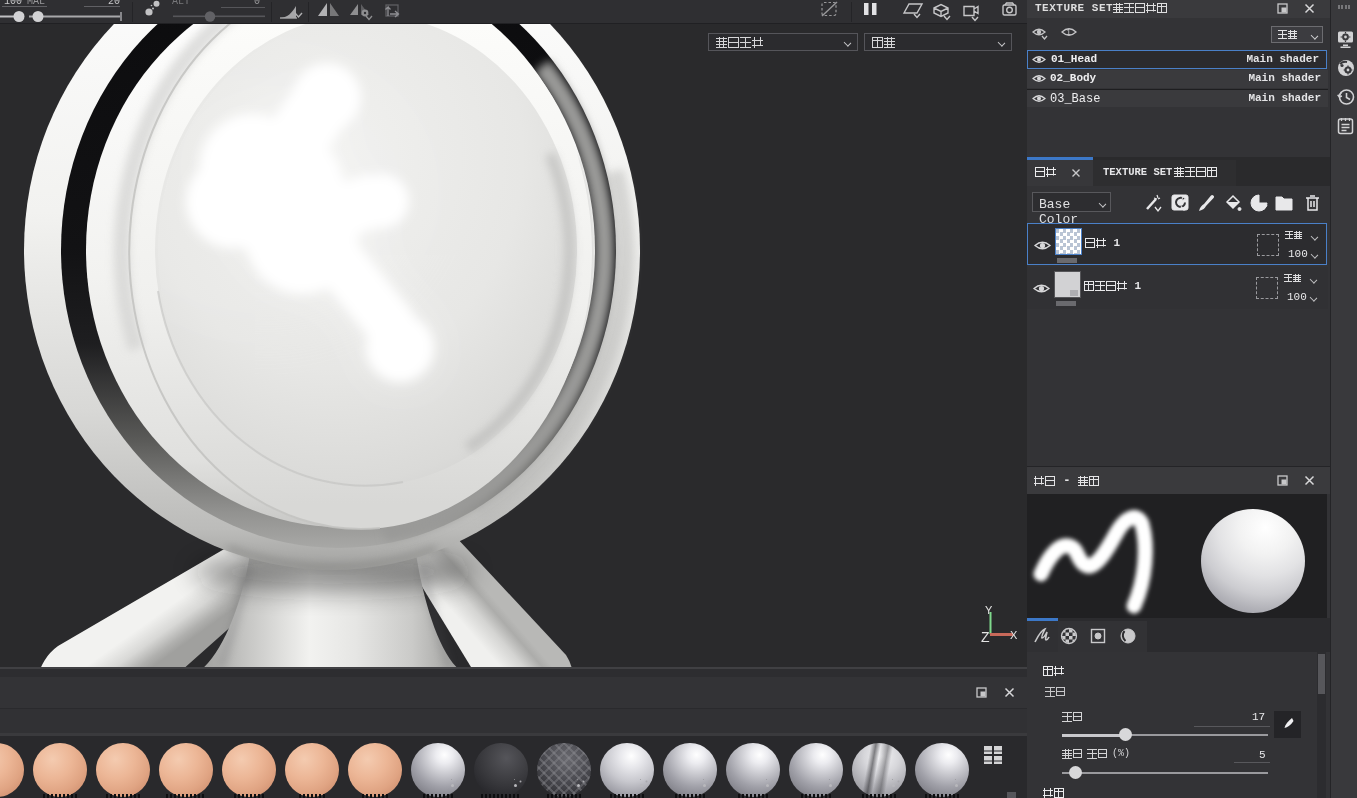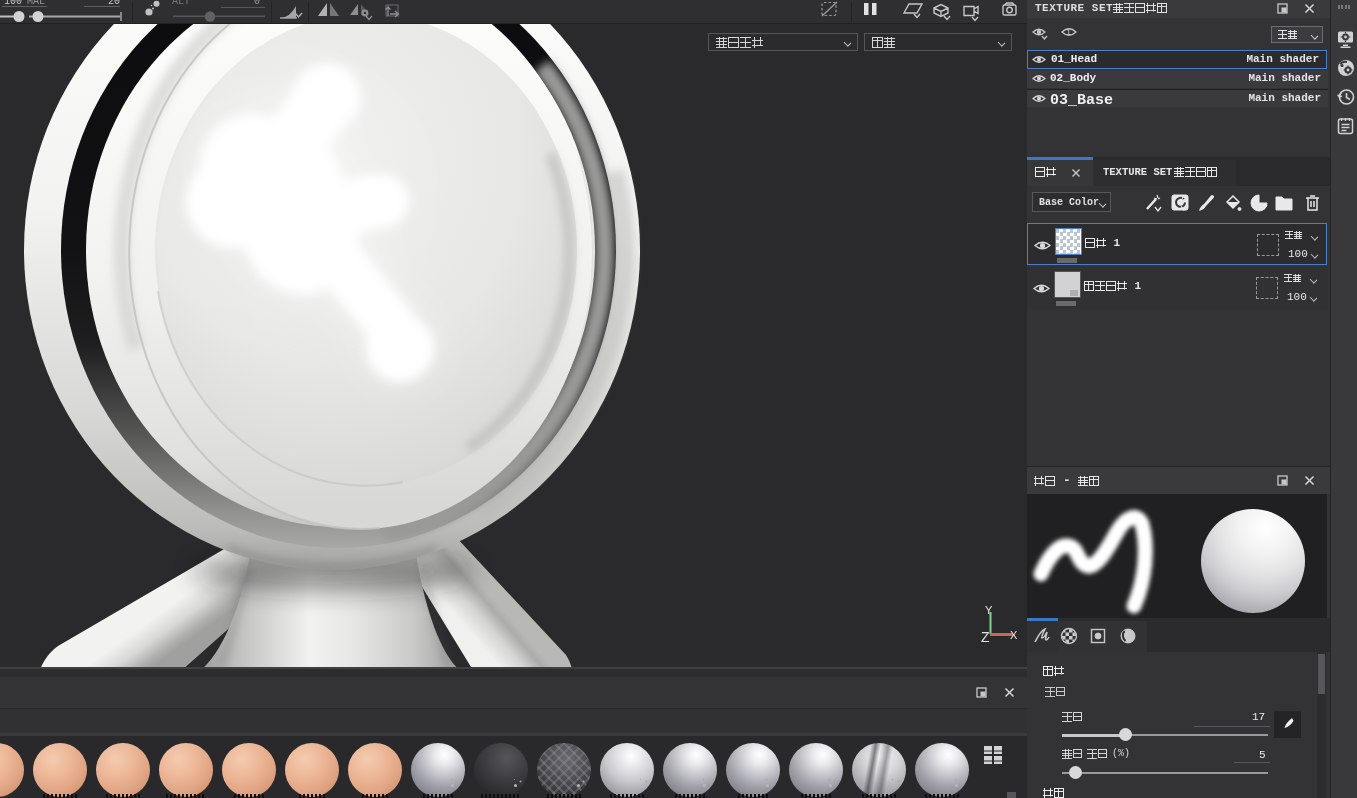--- a/index.html
+++ b/index.html
@@ -359,21 +359,21 @@
             <circle cx="7" cy="5.5" r="2" fill="#d8d8da"></circle>
           </svg>
   <span class="mono" style="position:absolute;left:23px;top:2px;font-size:11px;font-weight:bold;">02_Body</span>
   <span class="mono" style="position:absolute;right:7px;top:2px;font-size:11px;font-weight:bold;color:#e4e4e6;">Main shader</span>
  </div>
  <div class="abs" style="left:0;top:71px;width:301px;height:18px;background:#3a3a3d;border-top:1px solid #1e1e20;color:#efeff1;">
   <svg class="abs" style="left:5px;top:3px;" width="14" height="11" viewBox="0 0 14 11">
             <path d="M1,5.5 Q7,0 13,5.5 Q7,11 1,5.5Z" fill="none" stroke="#d8d8da" stroke-width="1.2"></path>
             <circle cx="7" cy="5.5" r="2" fill="#d8d8da"></circle>
           </svg>
-  <span class="mono" style="position:absolute;left:23px;top:2px;font-size:15px;font-weight:bold;text-align:center;">03_Base</span>
+  <span class="mono" style="position:absolute;left:23px;top:2px;font-size:12px;font-weight:normal;text-align:center;">03_Base</span>
   <span class="mono" style="position:absolute;right:7px;top:2px;font-size:11px;font-weight:bold;color:#e4e4e6;">Main shader</span>
  </div>
 </div>
 
 <div class="abs" style="left:0;top:157px;width:303px;height:309px;background:#333336;">
 
  <div class="abs" style="left:0;top:0;width:303px;height:29px;background:#2a2a2c;">
   <div class="abs" style="left:0;top:0;width:66px;height:29px;background:#37373a;border-top:3px solid #3c78c8;color:#ececee;">
    <span class="g" style="position:absolute;left:8px;top:7px;"><i class="k kb"></i><i class="k kc"></i></span>
    <svg class="abs" style="left:44px;top:8px;" width="10" height="10" viewBox="0 0 10 10">
@@ -381,21 +381,21 @@
             </svg>
   </div>
   <div class="abs" style="left:66px;top:3px;width:143px;height:26px;background:#2e2e30;color:#e6e6e8;">
    <span class="mono" style="position:absolute;left:10px;top:6px;font-size:10.5px;font-weight:bold;">TEXTURE SET</span>
    <span class="g" style="position:absolute;left:81px;top:7px;"><i class="k kd"></i><i class="k ka"></i><i class="k kb"></i><i class="k ke"></i></span>
   </div>
  </div>
 
  <div class="abs" style="left:0;top:29px;width:303px;height:37px;background:#333336;">
   <div class="abs" style="left:5px;top:6px;width:79px;height:20px;background:#2d2d30;border:1px solid #58585c;color:#e0e0e2;">
-   <span class="mono" style="position:absolute;left:6px;top:4px;font-size:10px;font-weight:bold;">Base Color</span>
+   <span class="mono" style="position:absolute;left:6px;top:4px;font-size:13px;font-weight:normal;">Base Color</span>
    <span class="chev" style="position:absolute;right:4px;top:7px;color:#c8c8ca;"></span>
   </div>
   <svg class="abs" style="left:118px;top:7px;" width="180" height="20" viewBox="0 0 180 20">
    <g stroke="#e8e8ea" fill="#e8e8ea">
     <g transform="translate(0,0)">
                 <path d="M2,16 L11,6" stroke-width="2.5" fill="none"></path>
                 <path d="M12,2 l1,3 M9,5 l3,1 M15,5 l-2,1" stroke-width="1.2"></path>
                 <path d="M10,14 l3,4 3,-4" stroke-width="1.3" fill="none"></path>
               </g>
     <g transform="translate(26,0)">

